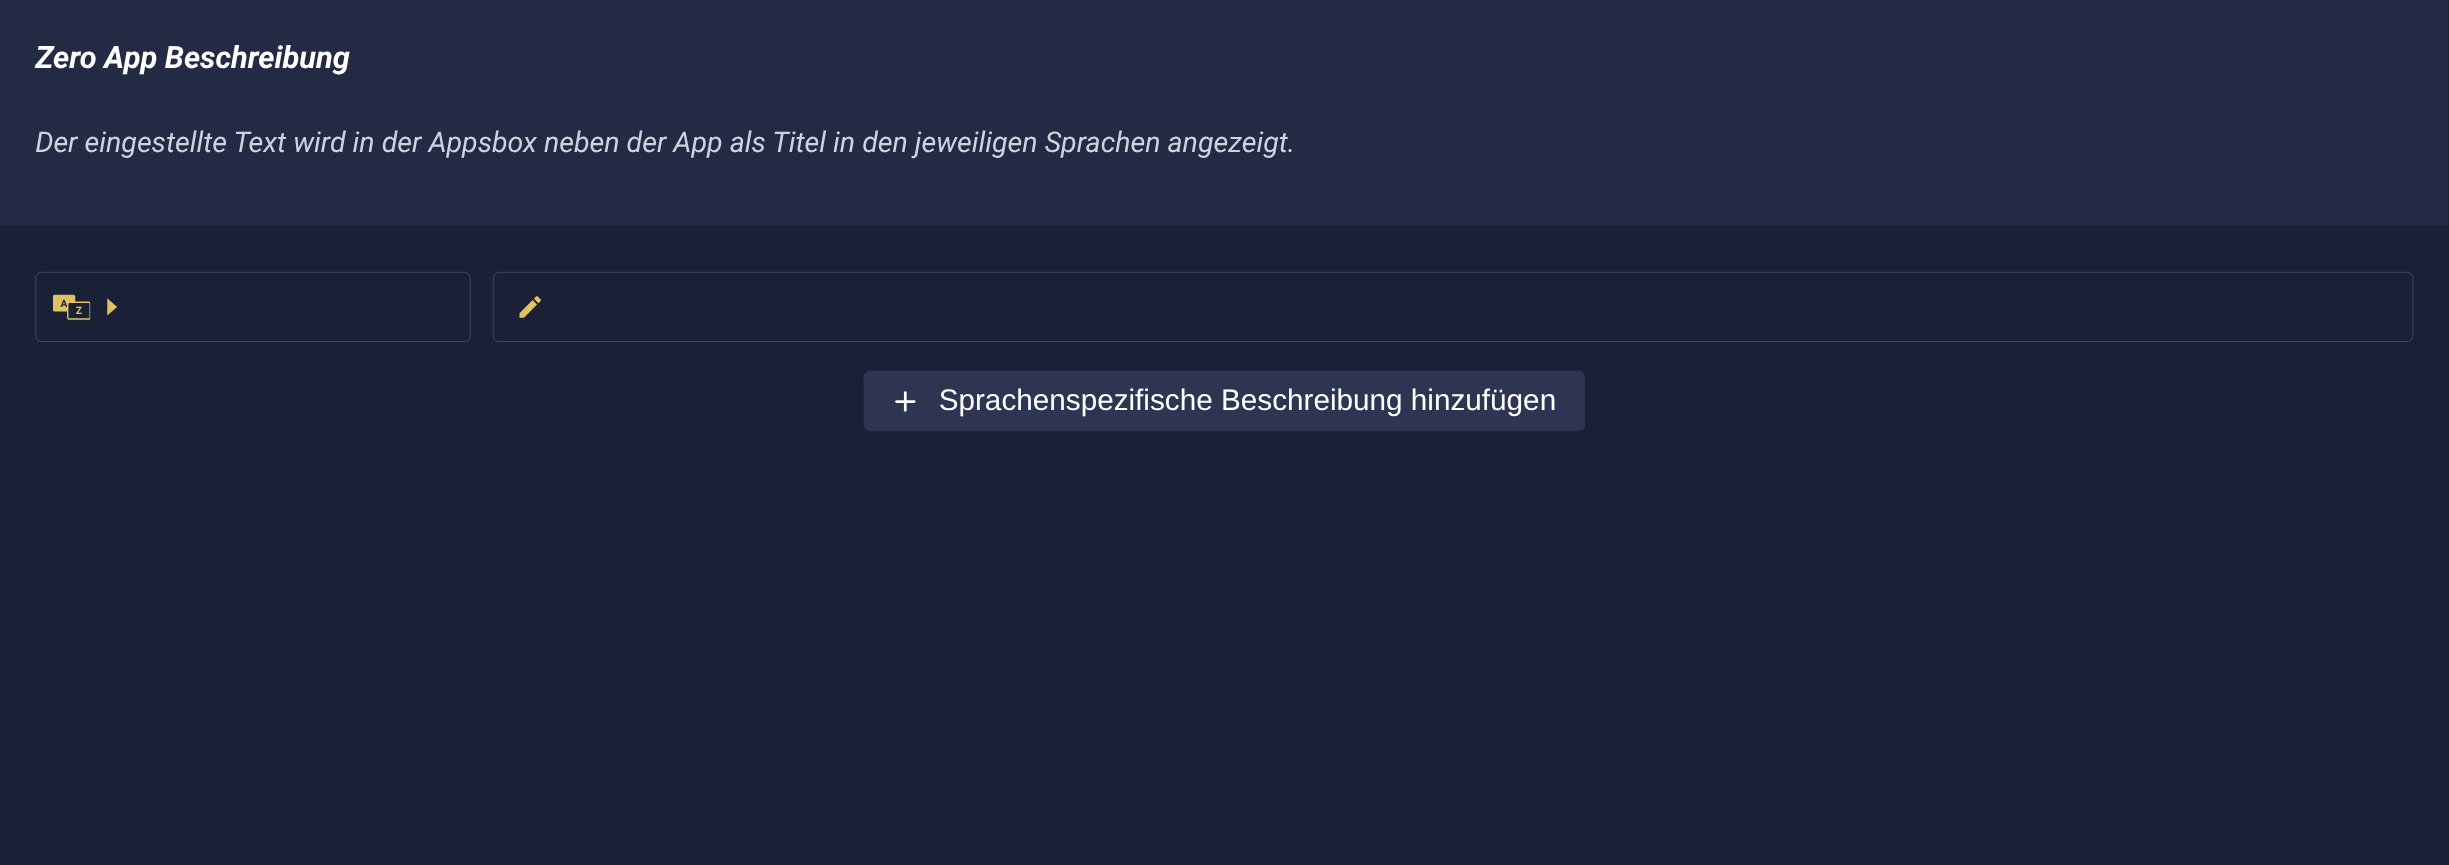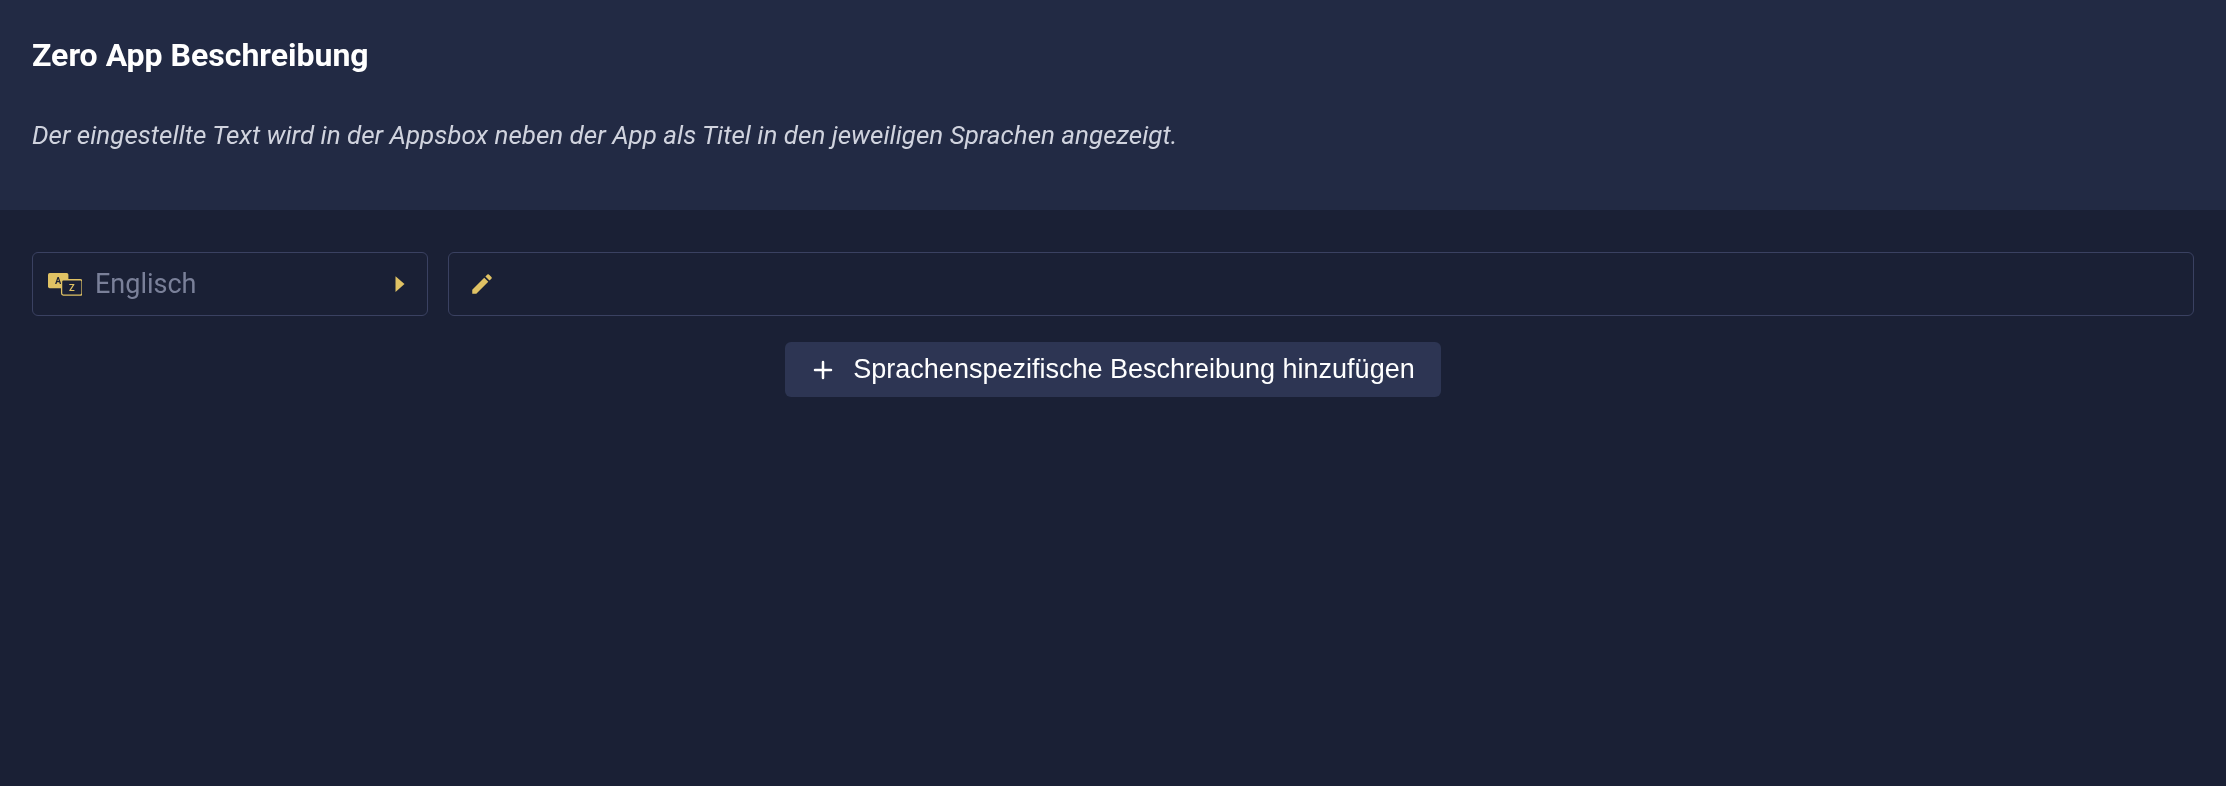--- a/index.html
+++ b/index.html
@@ -22,24 +22,25 @@
   .panel {
     width: 100%;
     height: 100%;
     background-color: #1a2035;
   }
   .header {
     background-color: #222a44;
     padding: 36px 32px 60px 32px;
   }
   .title {
-    font-size: 32px;
+    font-size: 28px;
     font-weight: 700;
     color: #ffffff;
     margin-bottom: 14px;
+    font-style: italic;
   }
   .subtitle {
     font-size: 26px;
     font-style: italic;
     color: #d0d3de;
     font-weight: 400;
     margin-top: 46px;
   }
   .content {
     padding: 42px 32px 0 32px;
@@ -145,21 +146,20 @@
     <div class="row">
       <div class="lang-select">
         <span class="lang-icon">
           <svg viewBox="0 0 40 26" fill="none">
             <rect x="0" y="0" width="24" height="18" rx="2" fill="#e0c264"></rect>
             <text x="12" y="13" font-size="11" font-weight="700" fill="#1a2035" text-anchor="middle">A</text>
             <rect x="16" y="8" width="24" height="18" rx="2" fill="#1a2035" stroke="#e0c264" stroke-width="1.5"></rect>
             <text x="28" y="21" font-size="11" font-weight="700" fill="#e0c264" text-anchor="middle">Z</text>
           </svg>
         </span>
-        <span class="lang-label">Englisch</span>
         <span class="chevron">
           <svg viewBox="0 0 10 16" fill="currentColor">
             <path d="M1 1 L9 8 L1 15 Z"></path>
           </svg>
         </span>
       </div>
 
       <div class="desc-input">
         <span class="pencil-icon">
           <svg viewBox="0 0 24 24" fill="currentColor">

